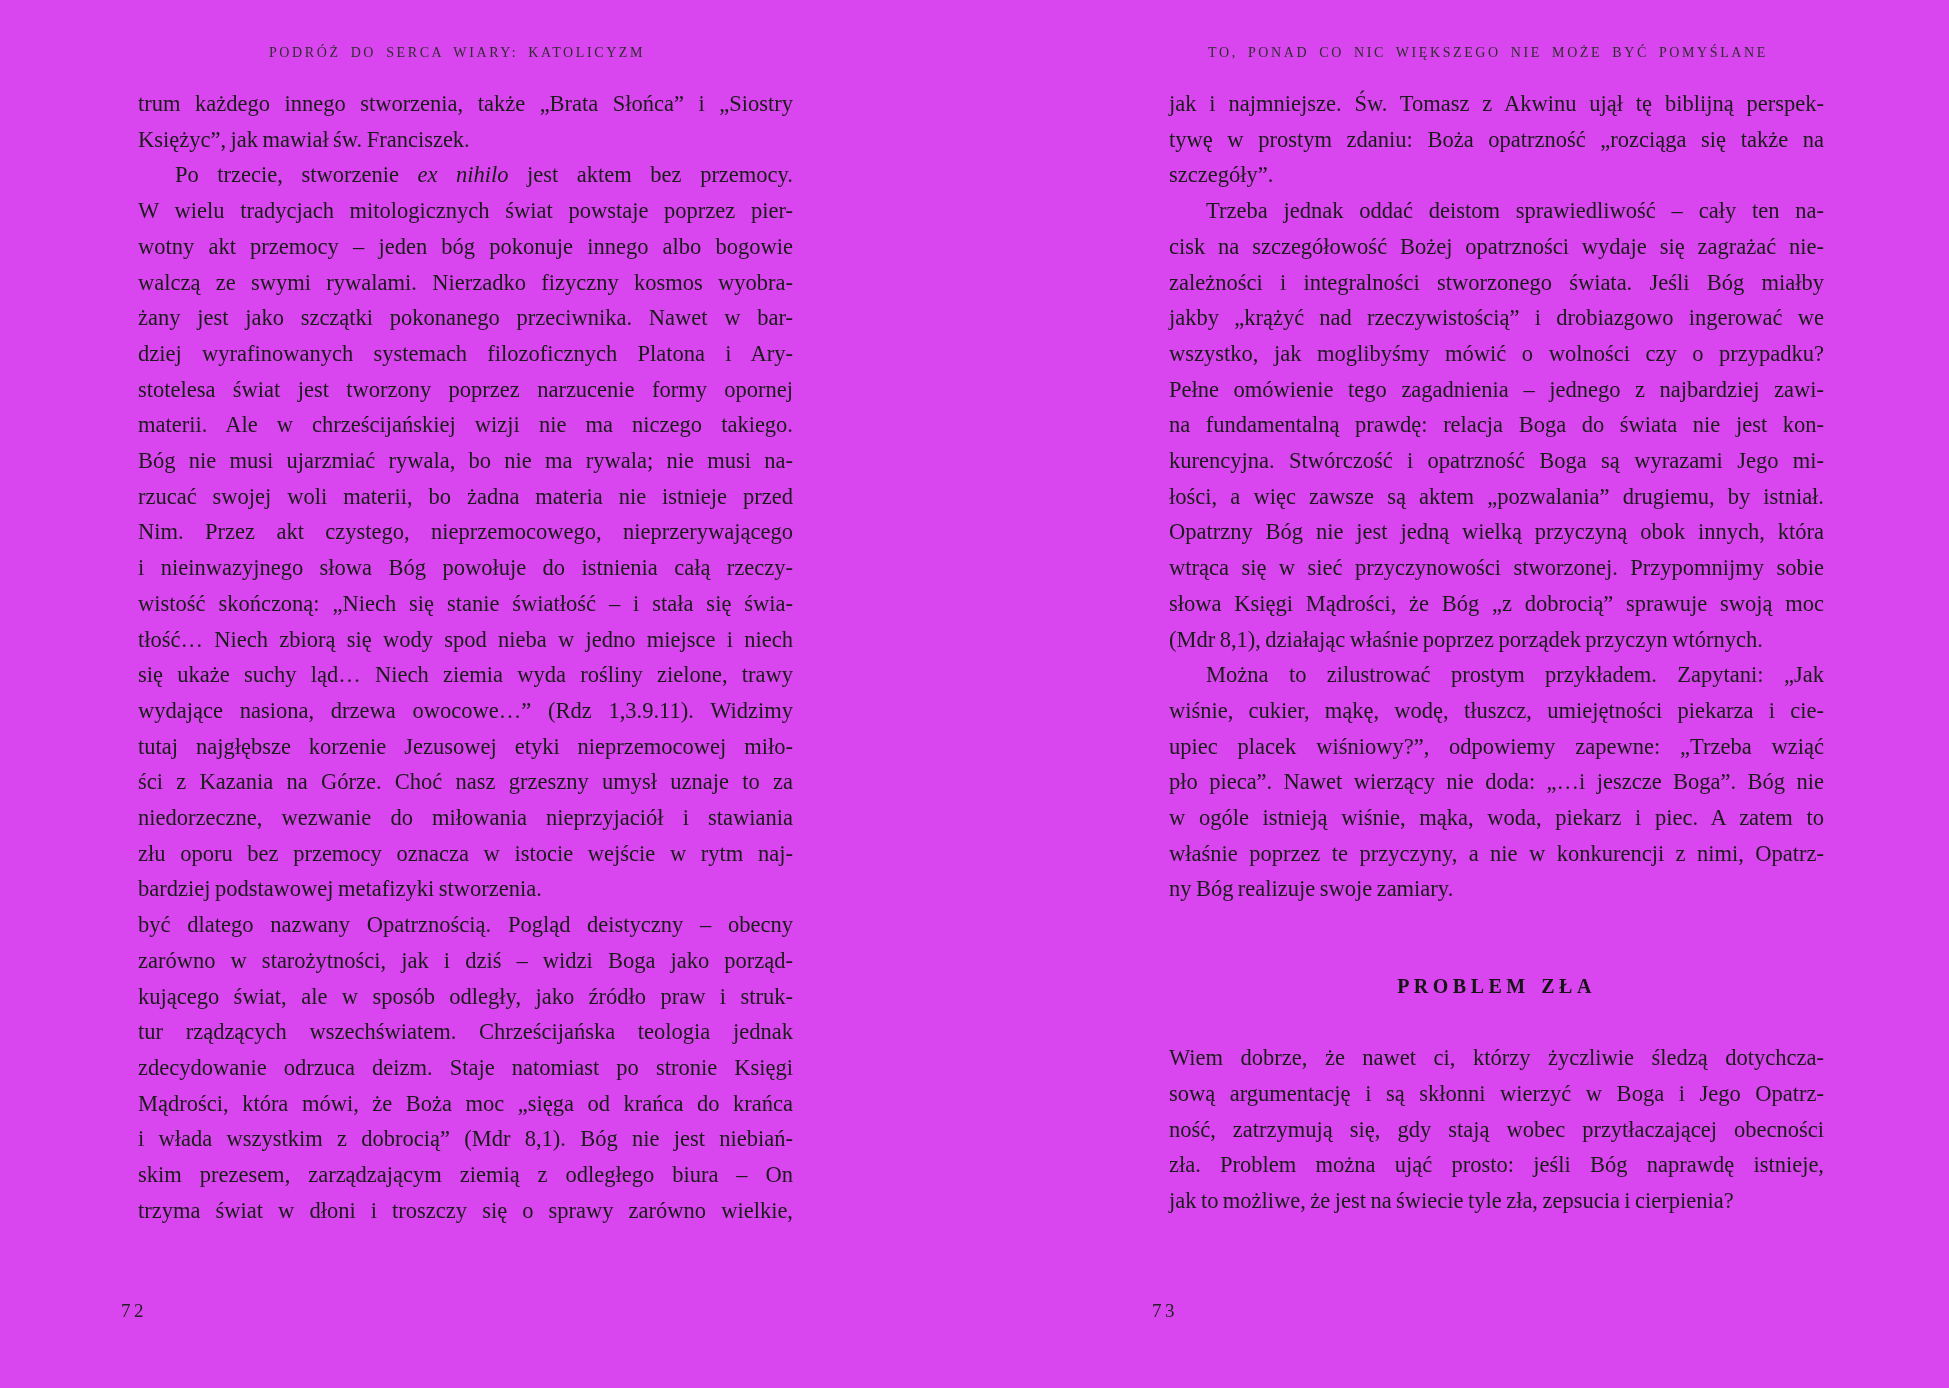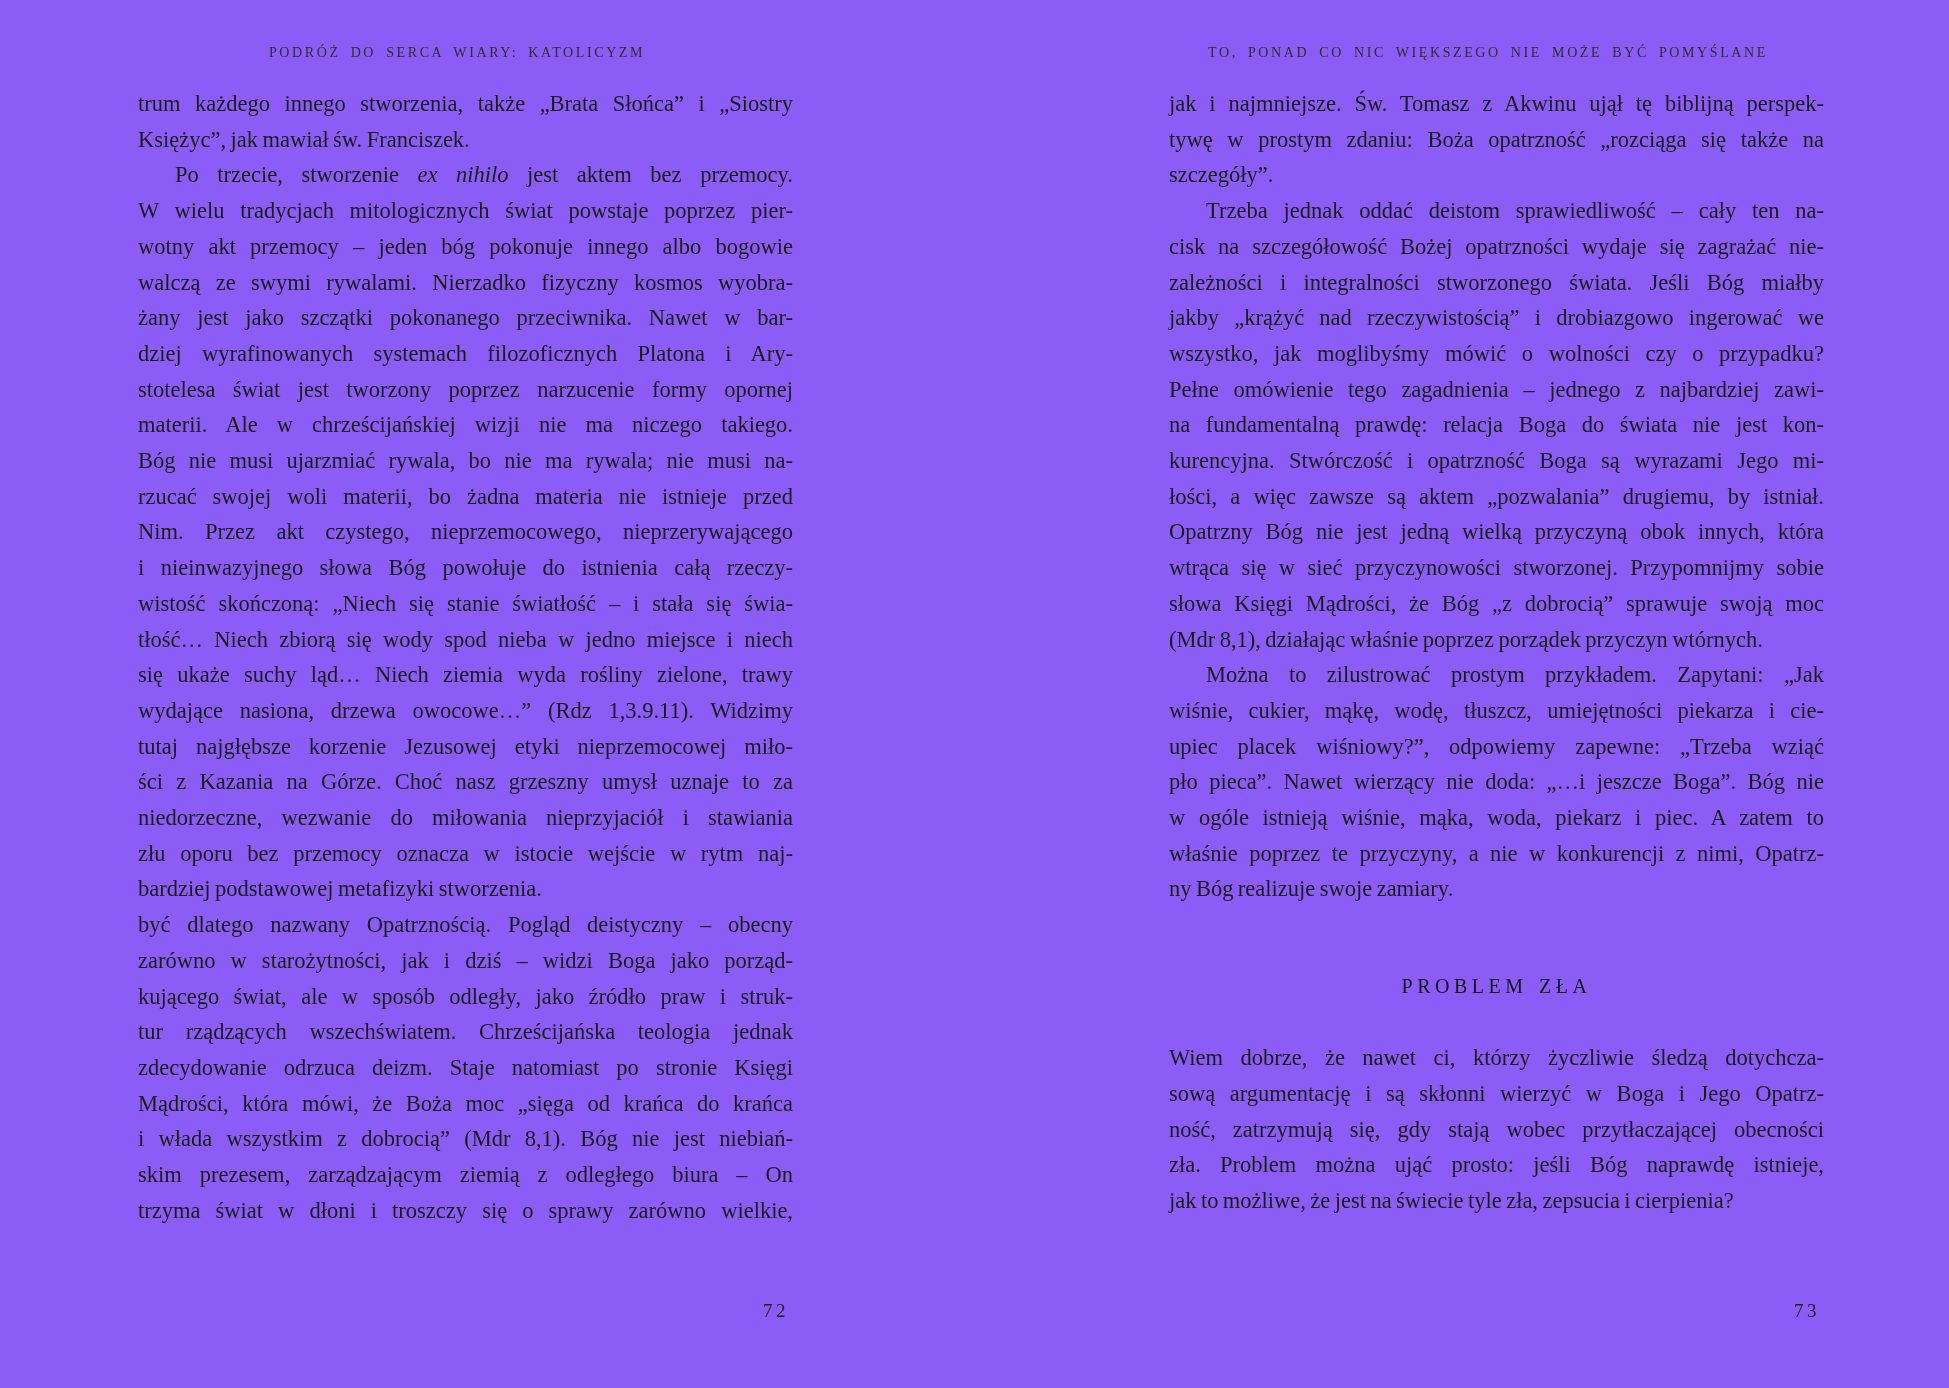--- a/index.html
+++ b/index.html
@@ -1,20 +1,20 @@
 <!DOCTYPE html>
 <html lang="pl"><head>
 <meta charset="utf-8">
 <title>Book spread</title>
 <style>
   html,body{margin:0;padding:0;background:#ffffff;}
   .spread{
     position:relative;
     width:1949px;height:1388px;
-    background:#8b5cf6;
+    background:#d946ef;
     color:#1b1b1b;
     font-family:"Liberation Serif", serif;
     overflow:hidden;
   }
   .page{position:absolute;top:0;height:1388px;width:672px;}
   .page-left{left:121px;}
   .page-right{left:1152px;}
 
   .running-header{
     position:absolute;top:45px;left:0;right:0;
@@ -38,36 +38,36 @@
     text-align-last:justify;
     word-spacing:-1.2px;
     white-space:nowrap;   
     overflow:visible;
   }
   .line.par-end{text-align-last:left;}
   .line.indent{text-indent:37px;}
   .line i{font-style:italic;}
 
   .section-heading{
-    font-weight:normal;
+    font-weight:bold;
     font-size:20px;
     letter-spacing:4.5px;
     word-spacing:2px;
     text-align:right;
     text-align-last:center;
     line-height:36px;
     margin-top:61px;
     margin-bottom:36px;
     color:#151515;
     white-space:nowrap;
   }
 
   .folio{
     position:absolute;top:1300px;left:0;right:4px;
-    text-align:right;
+    text-align:left;
     font-size:19px;
     letter-spacing:3.5px;
     color:#222222;
   }
 </style>
 </head>
 <body>
 
 <div class="spread">
 

